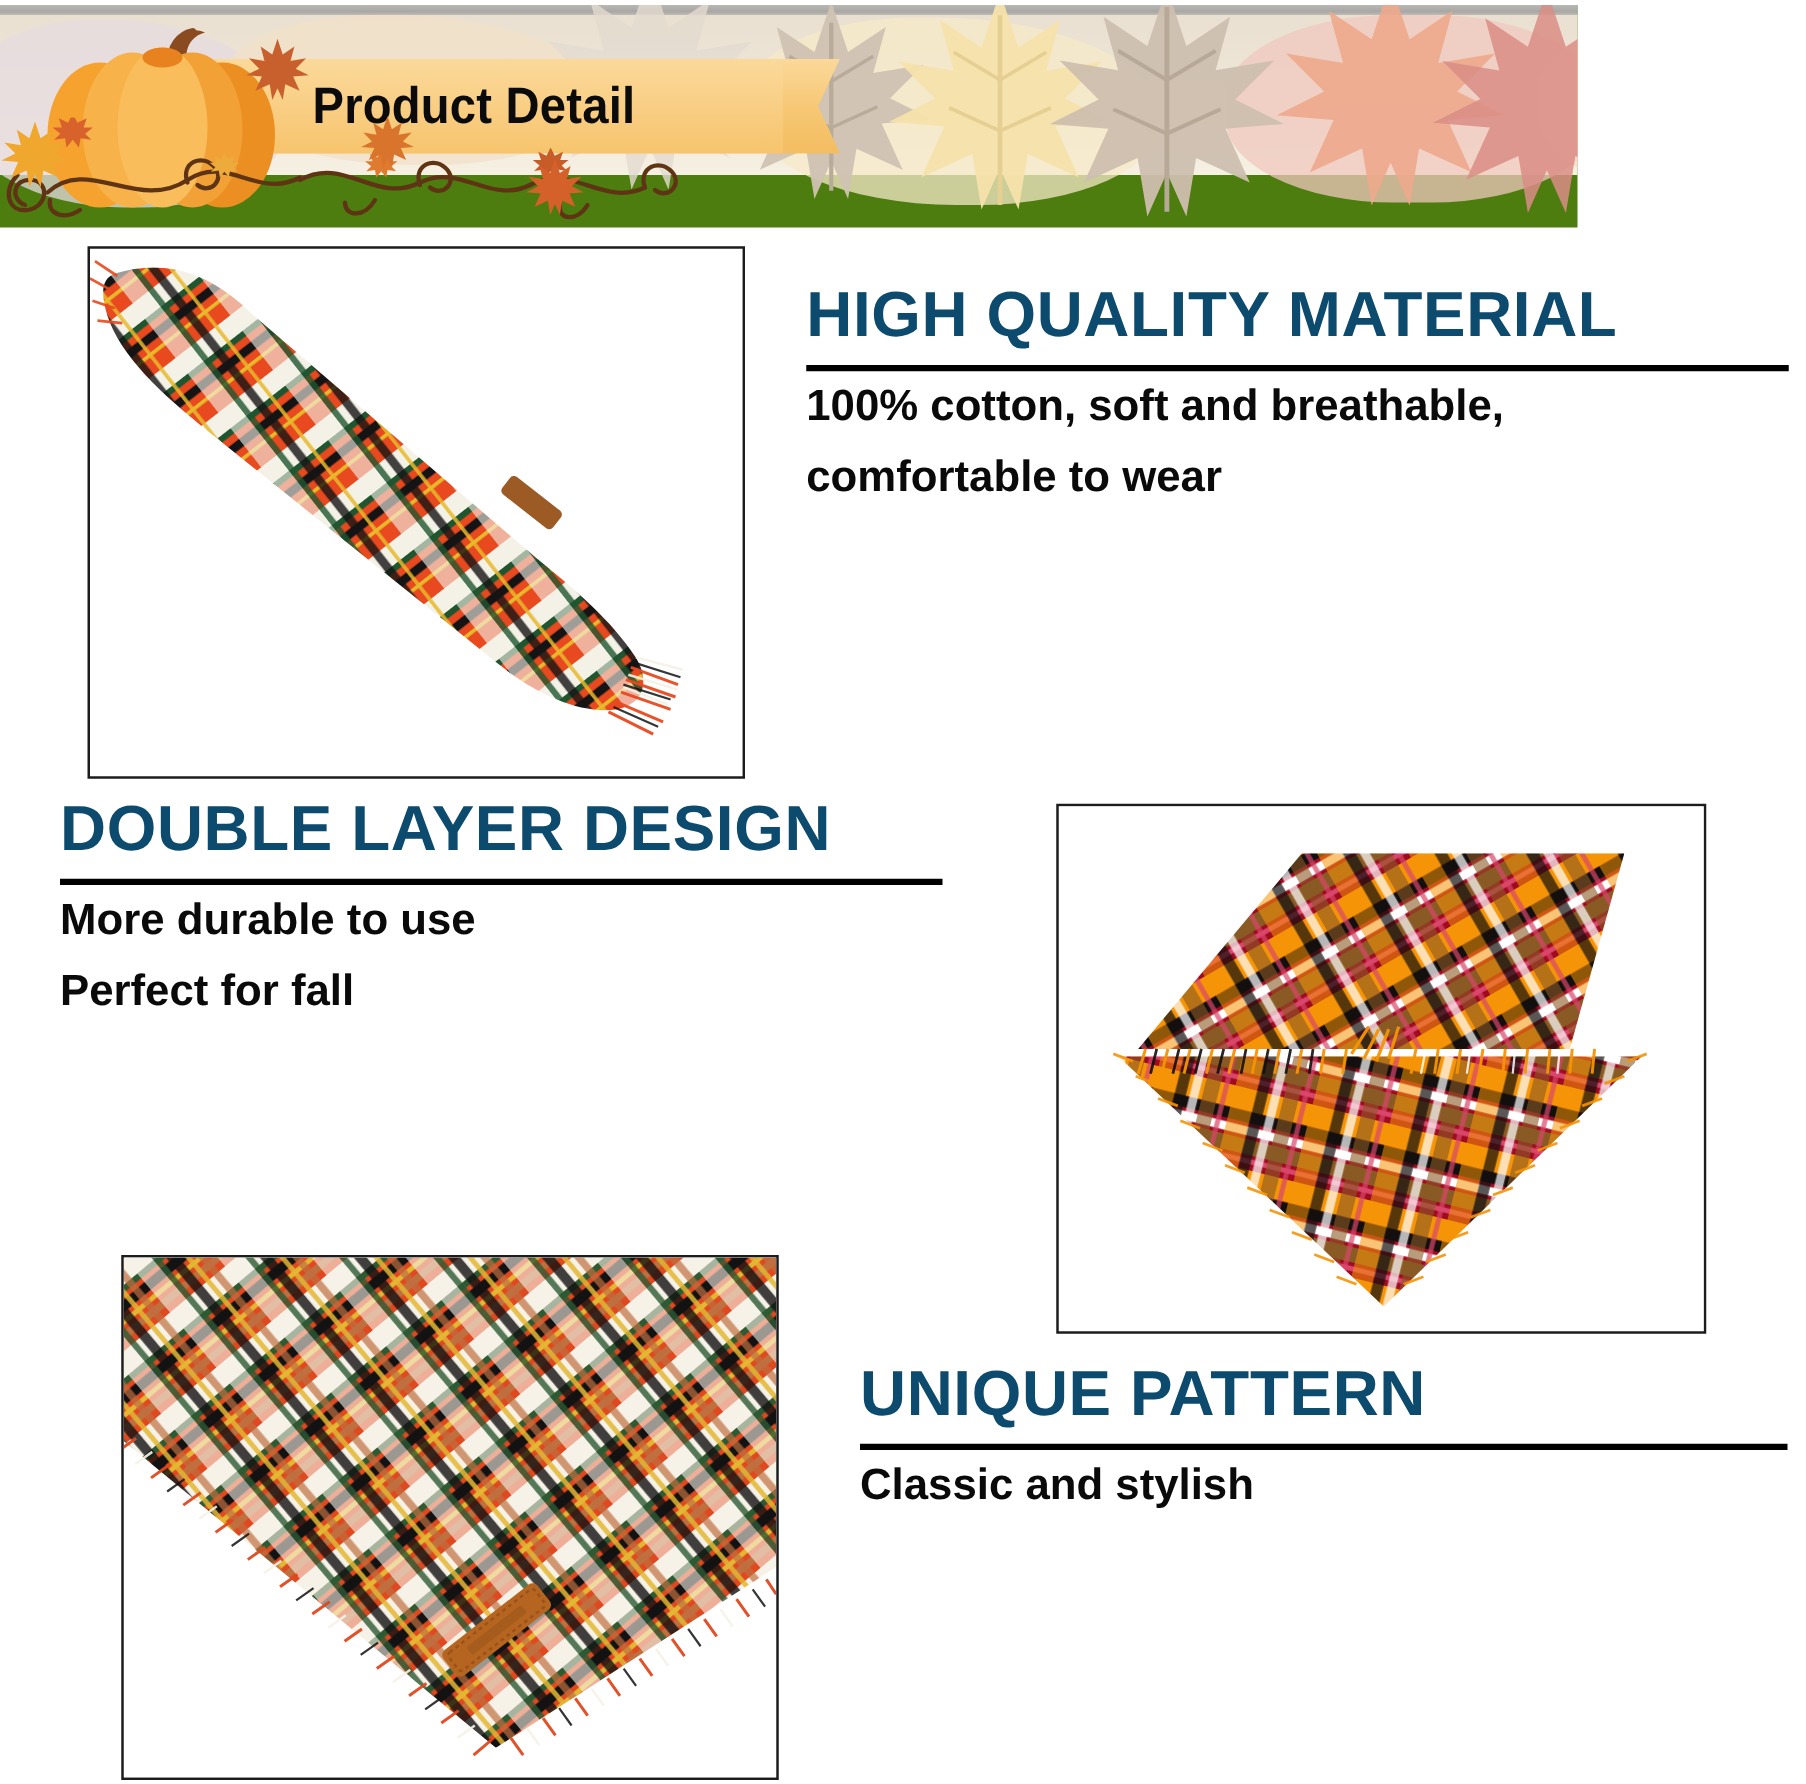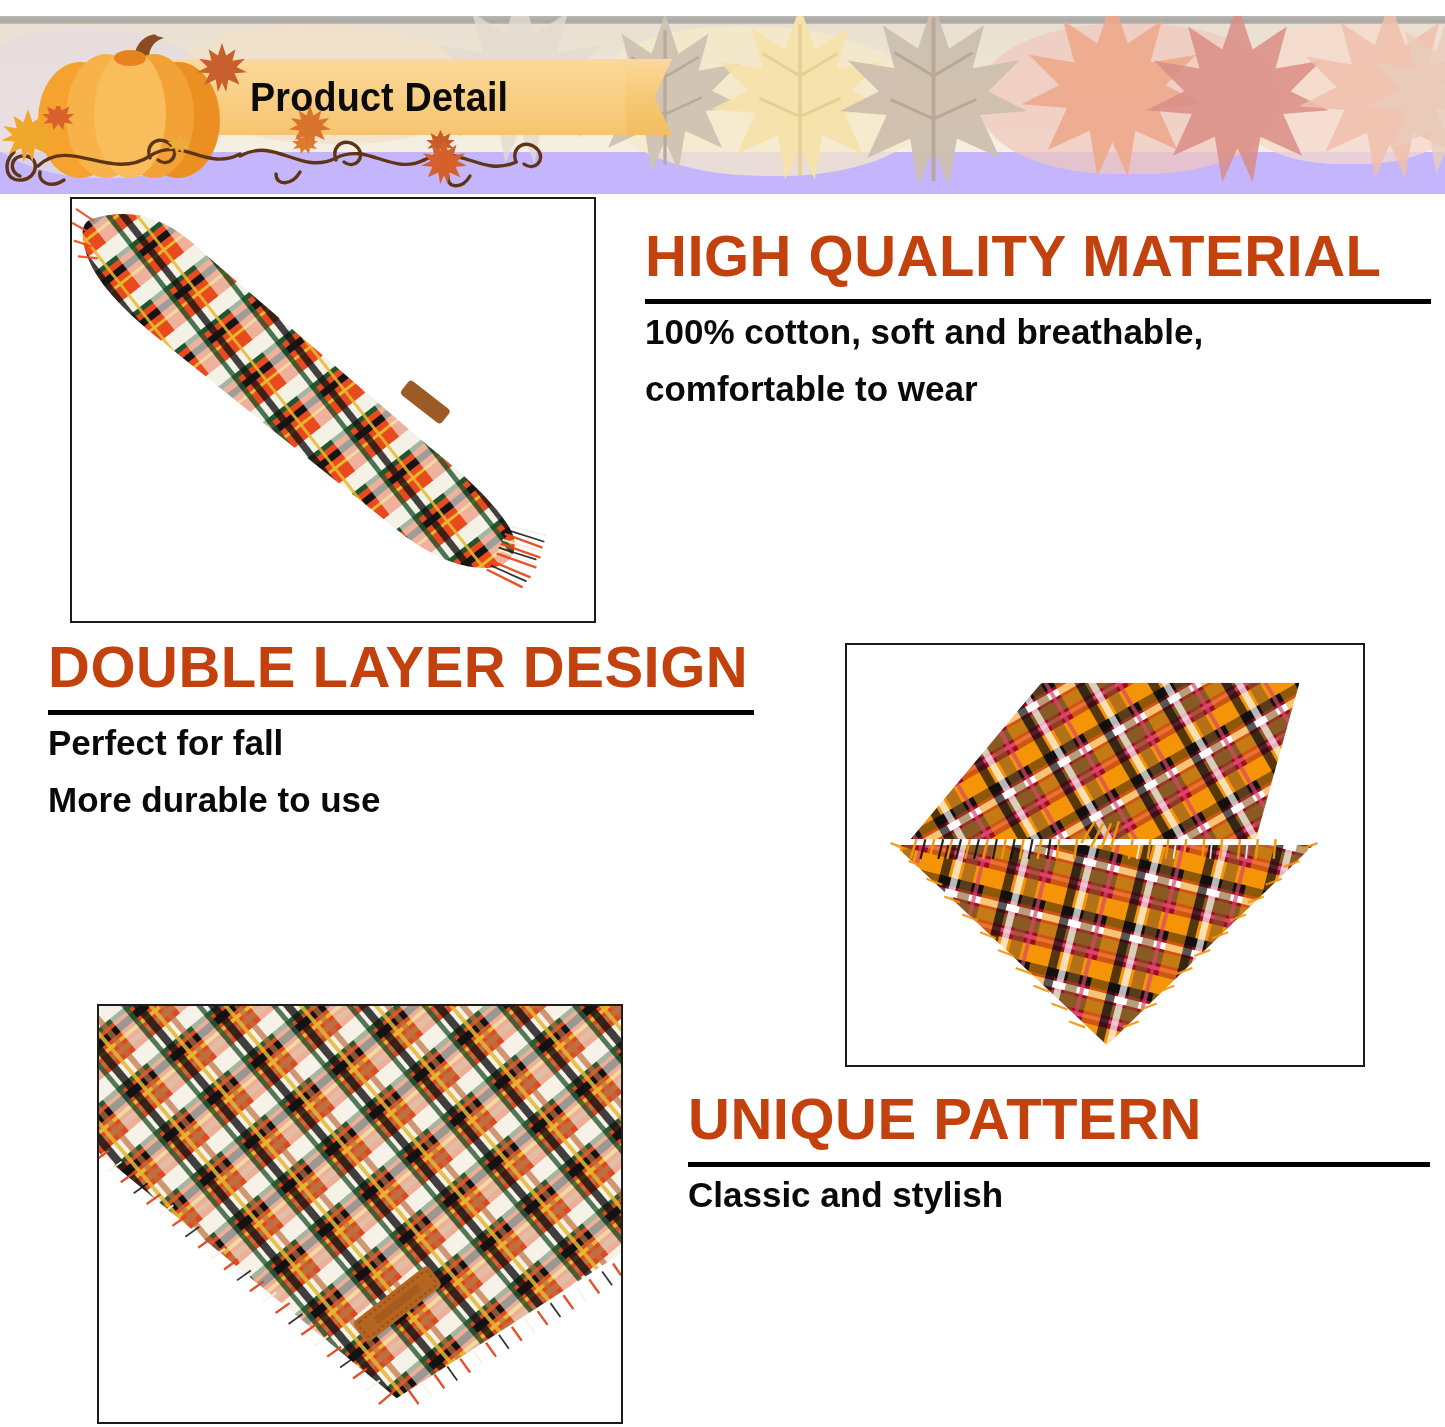--- a/index.html
+++ b/index.html
@@ -7,24 +7,24 @@
   body {
     background: #ffffff;
     font-family: "Liberation Sans", sans-serif;
     position: relative;
     overflow: hidden;
   }
 
   
   .header {
     position: absolute;
-    left: 0; top: 16px;
-    width: 1445px; height: 178px;
+    left: 0; top: 4px;
+    width: 1262px; height: 178px;
     overflow: hidden;
-    background: #c4b5fd;
+    background: #4d7c0f;
   }
   .hdr-topbar {
     position: absolute; left: 0; top: 0;
     width: 1445px; height: 9px;
     background: linear-gradient(180deg,#b9b7b4 0%, #a9a7a4 60%, #c9c5c0 100%);
   }
   .hdr-bg {
     position: absolute; left: 0; top: 8px;
     width: 1445px; height: 128px;
     background: linear-gradient(180deg,#e9e0d2 0%, #efe7d8 55%, #f6f0e3 100%);
@@ -84,22 +84,22 @@
     border: 2px solid #1c1c1c;
     background: #ffffff;
     overflow: hidden;
   }
   .photo-frame .plaid { position: absolute; left: 0; top: 0; width: 100%; height: 100%; }
 
   .block { position: absolute; }
   .block .heading {
     font-family: "Liberation Sans Narrow", "Liberation Sans", sans-serif;
     font-weight: 700;
-    color: #c2410c;
-    font-size: 58px;
+    color: #0c4a6e;
+    font-size: 51px;
     line-height: 1.02;
     white-space: nowrap;
     letter-spacing: .5px;
   }
   .block .rule {
     background: #000000;
     height: 5px;
     margin-top: 14px;
   }
   .block .body {
@@ -289,22 +289,22 @@
   <div class="body">
     <div>100% cotton, soft and breathable,</div>
     <div>comfortable to wear</div>
   </div>
 </div>
 
 <div class="block" id="block-double">
   <div class="heading">DOUBLE LAYER DESIGN</div>
   <div class="rule"></div>
   <div class="body">
+    <div>More durable to use</div>
     <div>Perfect for fall</div>
-    <div>More durable to use</div>
   </div>
 </div>
 
 <div class="photo-frame" id="frame-bandana">
   <svg class="plaid" viewBox="0 0 520 424" preserveAspectRatio="none">
     <defs>
       <pattern id="plaidB" width="64" height="64" patternUnits="userSpaceOnUse">
         <rect width="64" height="64" fill="#a00b22"></rect>
         <rect x="0" y="0" width="64" height="18" fill="#f59406"></rect>
         <rect x="0" y="18" width="64" height="9" fill="#120f0e"></rect>

